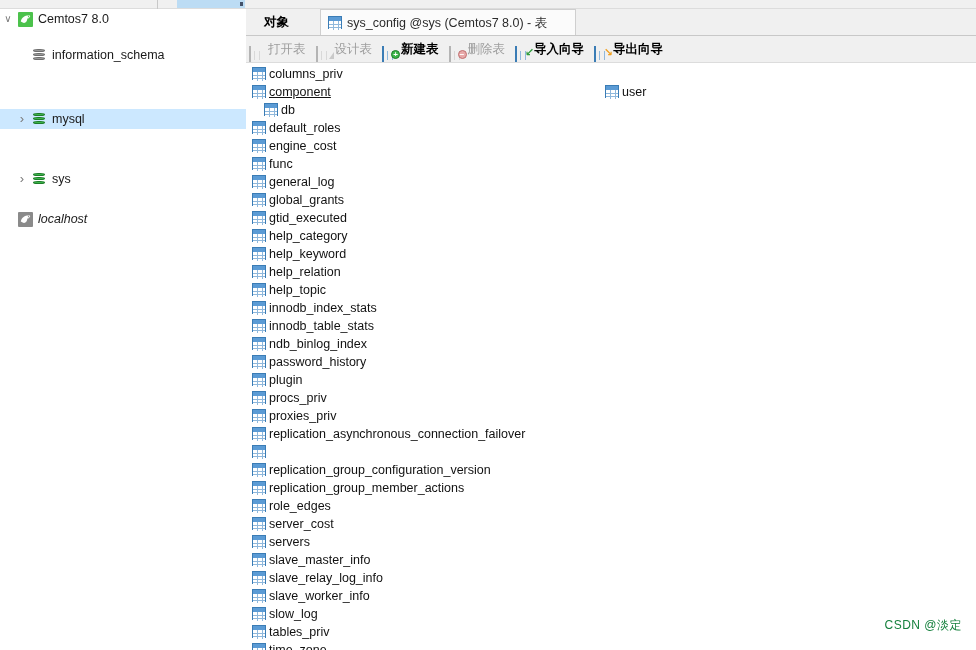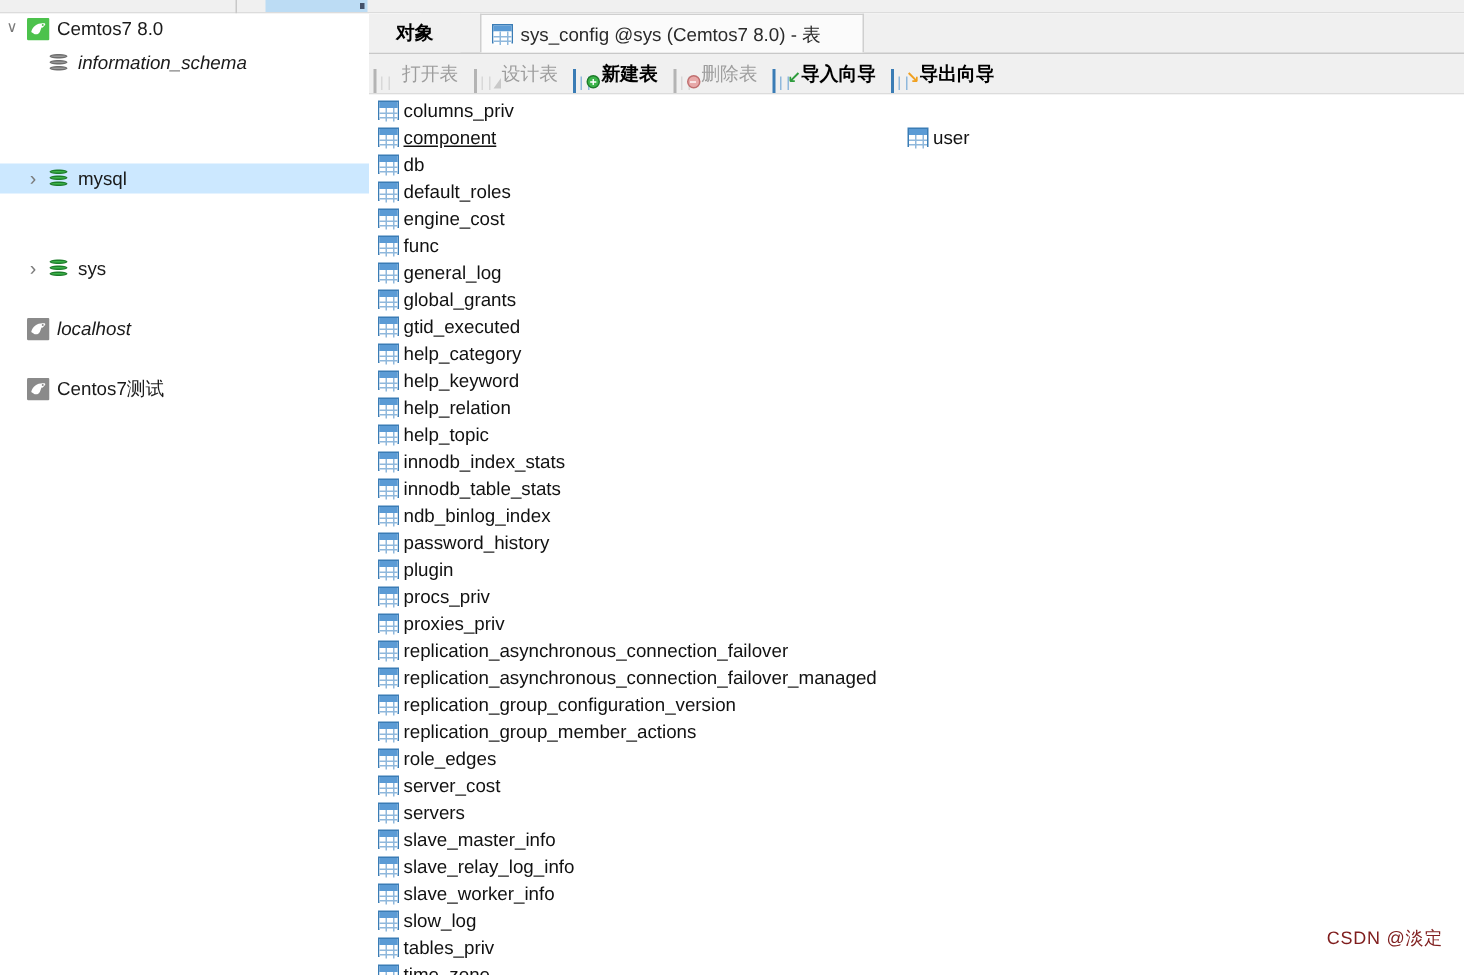--- a/index.html
+++ b/index.html
@@ -258,21 +258,21 @@
   .tbl-row .tbl-ico {
     position: absolute;
     left: 2px; top: 2px;
   }
 
   
   #watermark {
     position: absolute;
     right: 14px; bottom: 16px;
     font-size: 12px;
-    color: #7f1d1d;
+    color: #15803d;
     letter-spacing: 0.5px;
     user-select: none;
     font-family: "Liberation Sans", "DejaVu Sans", sans-serif;
     margin-left: 25px;
   }
 </style>
 </head>
 <body>
 
 <div id="top-strip">
@@ -285,21 +285,21 @@
     <div class="tree-row" style="top: 0px;">
       <span class="tree-arrow open" style="left: 0px;"></span>
       <span class="ico-conn" style="position: absolute; left: 18px; top: 3px;"><svg width="15" height="15" viewBox="0 0 16 16">
           <rect x="0" y="0" width="16" height="16" rx="1" fill="#4cc24c"></rect>
           <path d="M3 10 C4 5, 9 3, 13 4 C11 5, 10 7, 9.5 9 C9 11, 7 12, 5.5 11.5 Z" fill="#ffffff"></path>
           <path d="M12.6 4.1 C12.2 5.2 11.4 6.1 10.4 6.6" stroke="#ffffff" stroke-width="1.1" fill="none"></path>
           <circle cx="11.2" cy="4.9" r="0.7" fill="#4cc24c"></circle>
         </svg></span>
       <span class="tree-label" style="left: 38px;">Cemtos7 8.0</span>
     </div>
-    <div class="tree-row" style="top: 3px; font-style: italic;">
+    <div class="tree-row" style="top: 16px;">
       <span class="ico-db gray" style="position: absolute; left: 32px; top: 3px;">
         <i></i>
         <i></i>
         <i></i>
       </span>
       <span class="tree-label" style="left: 52px;">information_schema</span>
     </div>
     <div class="tree-row" style="top: 60px;">
       <span class="ico-db gray" style="position: absolute; left: 32px; top: 3px;">
         <i></i>
@@ -328,29 +328,20 @@
     </div>
     <div class="tree-row" style="top: 100px;">
       <span class="ico-conn" style="position: absolute; left: 18px; top: 3px;"><svg width="15" height="15" viewBox="0 0 16 16">
           <rect x="0" y="0" width="16" height="16" rx="1" fill="#8a8a8a"></rect>
           <path d="M3 10 C4 5, 9 3, 13 4 C11 5, 10 7, 9.5 9 C9 11, 7 12, 5.5 11.5 Z" fill="#ffffff"></path>
           <path d="M12.6 4.1 C12.2 5.2 11.4 6.1 10.4 6.6" stroke="#ffffff" stroke-width="1.1" fill="none"></path>
           <circle cx="11.2" cy="4.9" r="0.7" fill="#8a8a8a"></circle>
         </svg></span>
       <span class="tree-label" style="left: 38px; font-style: italic;">localhost</span>
     </div>
-    <div class="tree-row" style="top: 120px;">
-      <span class="ico-conn" style="position: absolute; left: 18px; top: 3px;"><svg width="15" height="15" viewBox="0 0 16 16">
-          <rect x="0" y="0" width="16" height="16" rx="1" fill="#8a8a8a"></rect>
-          <path d="M3 10 C4 5, 9 3, 13 4 C11 5, 10 7, 9.5 9 C9 11, 7 12, 5.5 11.5 Z" fill="#ffffff"></path>
-          <path d="M12.6 4.1 C12.2 5.2 11.4 6.1 10.4 6.6" stroke="#ffffff" stroke-width="1.1" fill="none"></path>
-          <circle cx="11.2" cy="4.9" r="0.7" fill="#8a8a8a"></circle>
-        </svg></span>
-      <span class="tree-label" style="left: 38px;">Centos7测试</span>
-    </div>
   </div>
 
 <div id="main">
   <div id="tabbar">
       <div class="tab object-tab"><span>对象</span></div>
       <div class="tab doc-tab"><span class="grid-ico blue tbl-ico">
           <span class="hdr"></span>
           <span class="bdy"></span>
           <span class="v1"></span>
           <span class="v2"></span>
@@ -369,21 +360,21 @@
           <span class="h2"></span>
         </span><span>columns_priv</span></div>
       <div class="tbl-row" style="left: 4px; top: 20px; text-decoration: underline;"><span class="grid-ico blue tbl-ico">
           <span class="hdr"></span>
           <span class="bdy"></span>
           <span class="v1"></span>
           <span class="v2"></span>
           <span class="h1"></span>
           <span class="h2"></span>
         </span><span>component</span></div>
-      <div class="tbl-row" style="left: 4px; top: 38px;"><span class="grid-ico blue tbl-ico">
+      <div class="tbl-row" style="left: 16px; top: 38px;"><span class="grid-ico blue tbl-ico">
           <span class="hdr"></span>
           <span class="bdy"></span>
           <span class="v1"></span>
           <span class="v2"></span>
           <span class="h1"></span>
           <span class="h2"></span>
         </span><span>db</span></div>
       <div class="tbl-row" style="left: 4px; top: 56px;"><span class="grid-ico blue tbl-ico">
           <span class="hdr"></span>
           <span class="bdy"></span>
@@ -528,21 +519,21 @@
           <span class="h1"></span>
           <span class="h2"></span>
         </span><span>replication_asynchronous_connection_failover</span></div>
       <div class="tbl-row" style="left: 4px; top: 380px;"><span class="grid-ico blue tbl-ico">
           <span class="hdr"></span>
           <span class="bdy"></span>
           <span class="v1"></span>
           <span class="v2"></span>
           <span class="h1"></span>
           <span class="h2"></span>
-        </span><span>replication_asynchronous_connection_failover_managed</span></div>
+        </span></div>
       <div class="tbl-row" style="left: 4px; top: 398px;"><span class="grid-ico blue tbl-ico">
           <span class="hdr"></span>
           <span class="bdy"></span>
           <span class="v1"></span>
           <span class="v2"></span>
           <span class="h1"></span>
           <span class="h2"></span>
         </span><span>replication_group_configuration_version</span></div>
       <div class="tbl-row" style="left: 4px; top: 416px;"><span class="grid-ico blue tbl-ico">
           <span class="hdr"></span>

